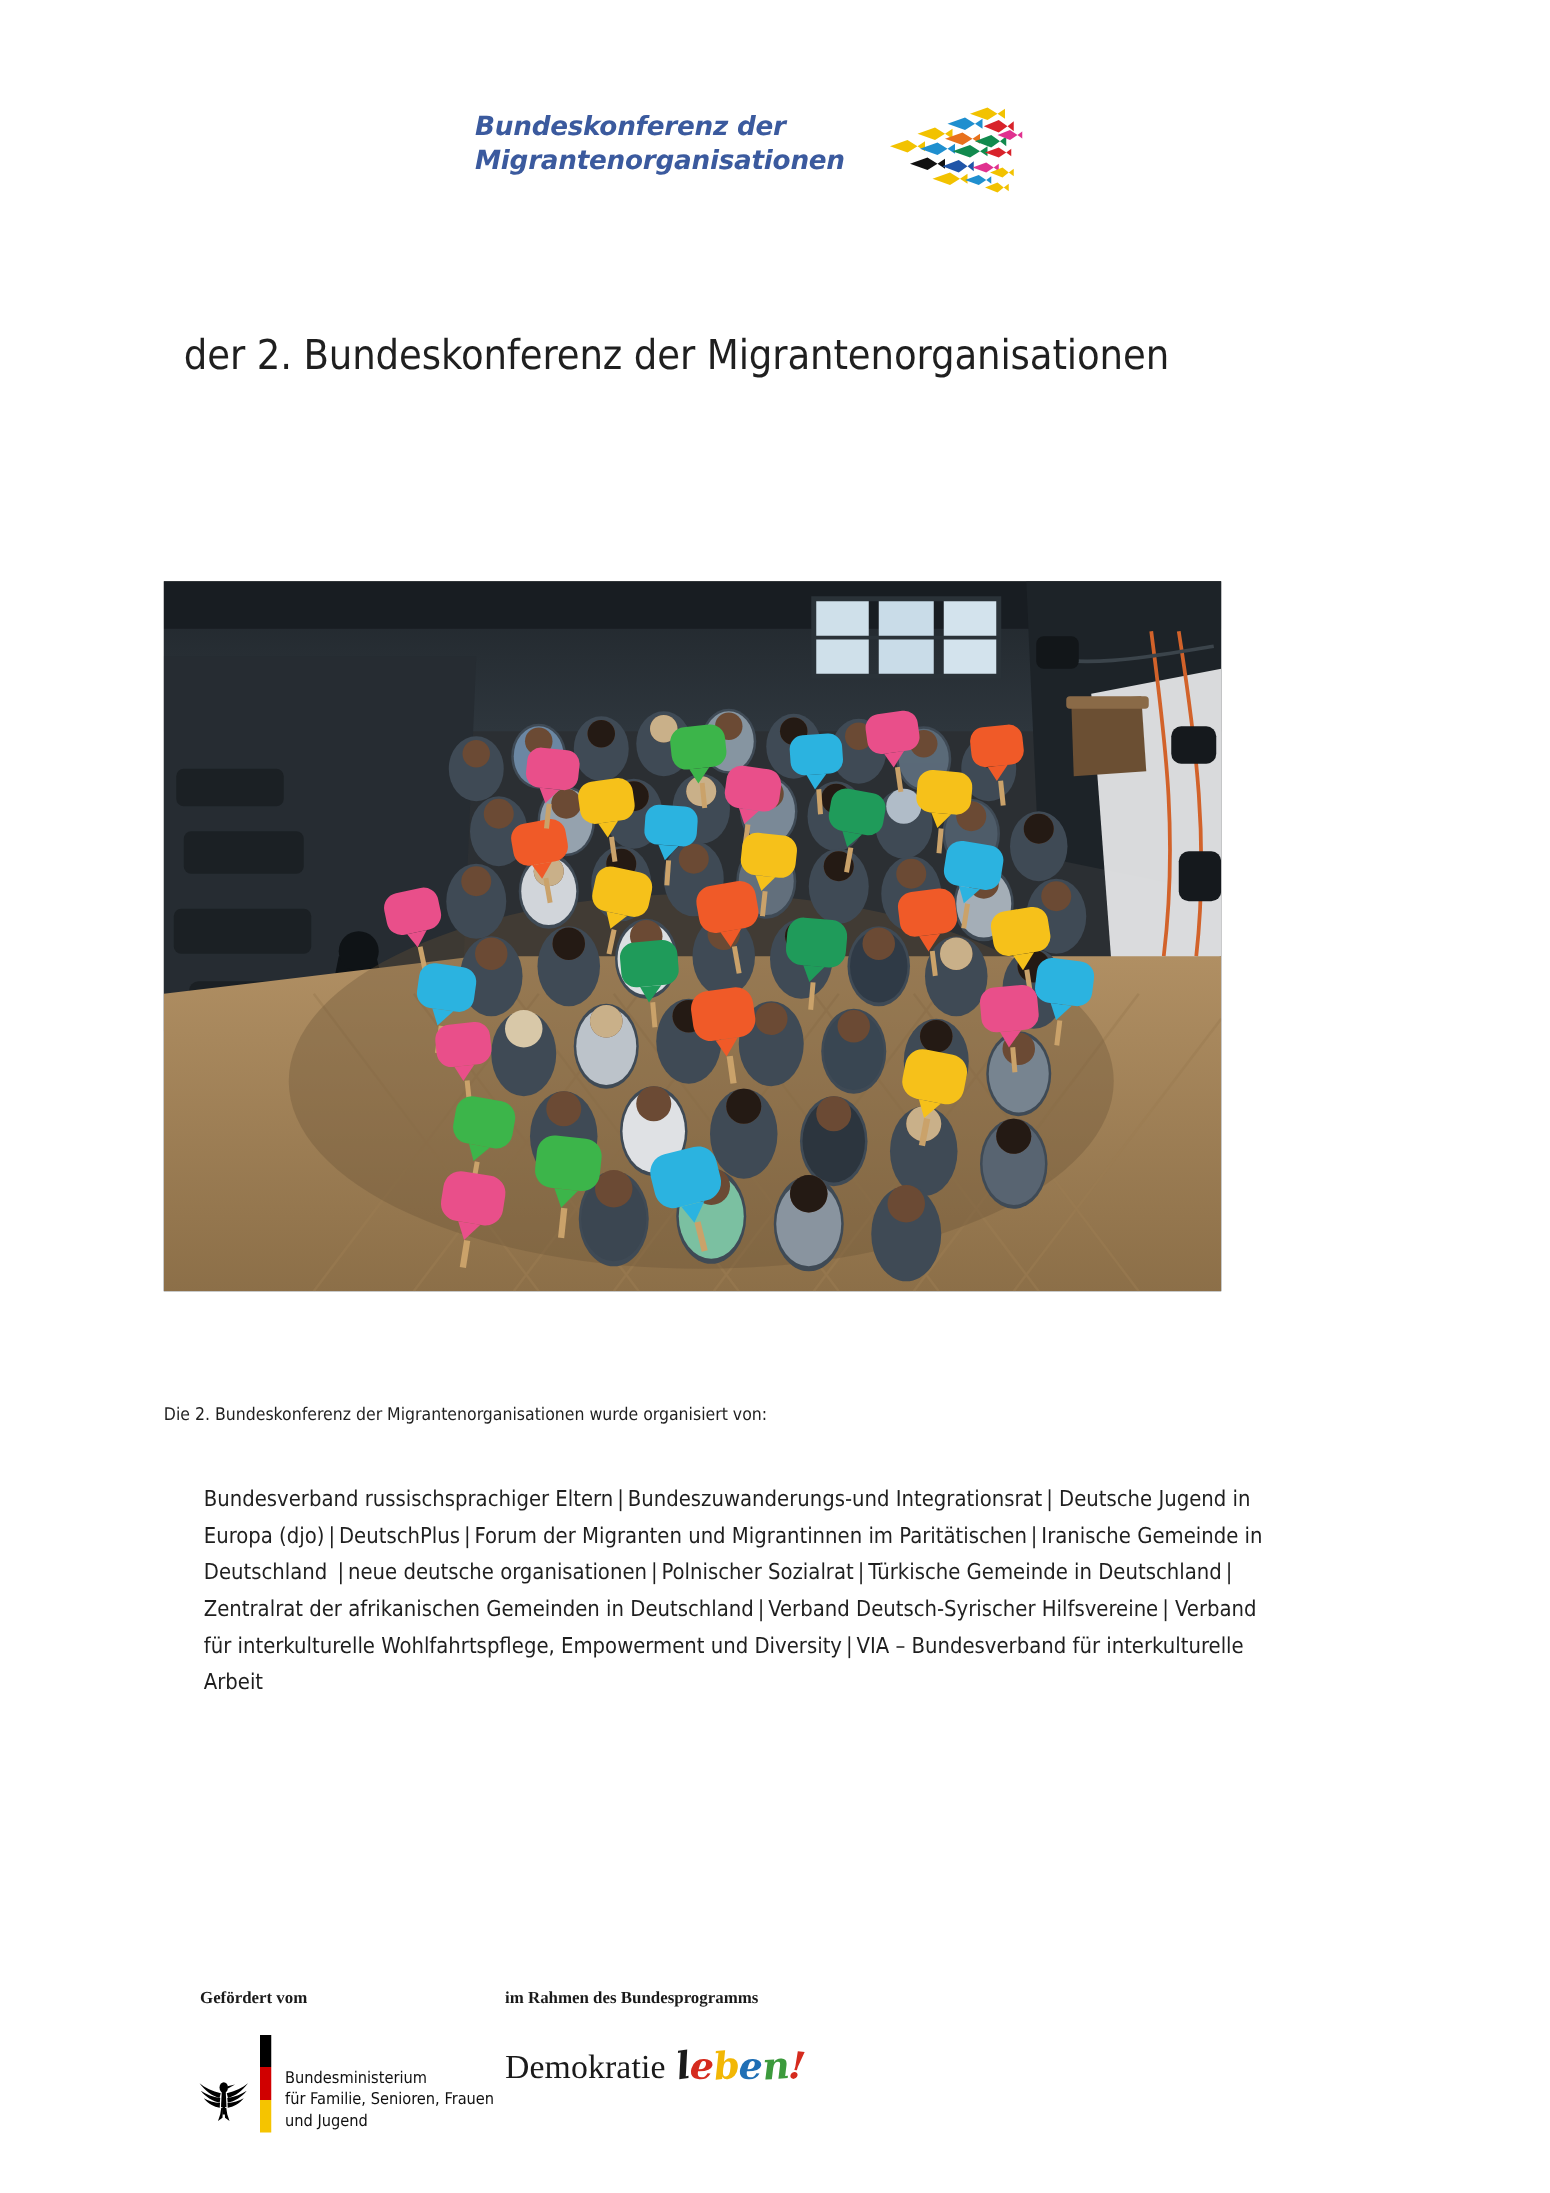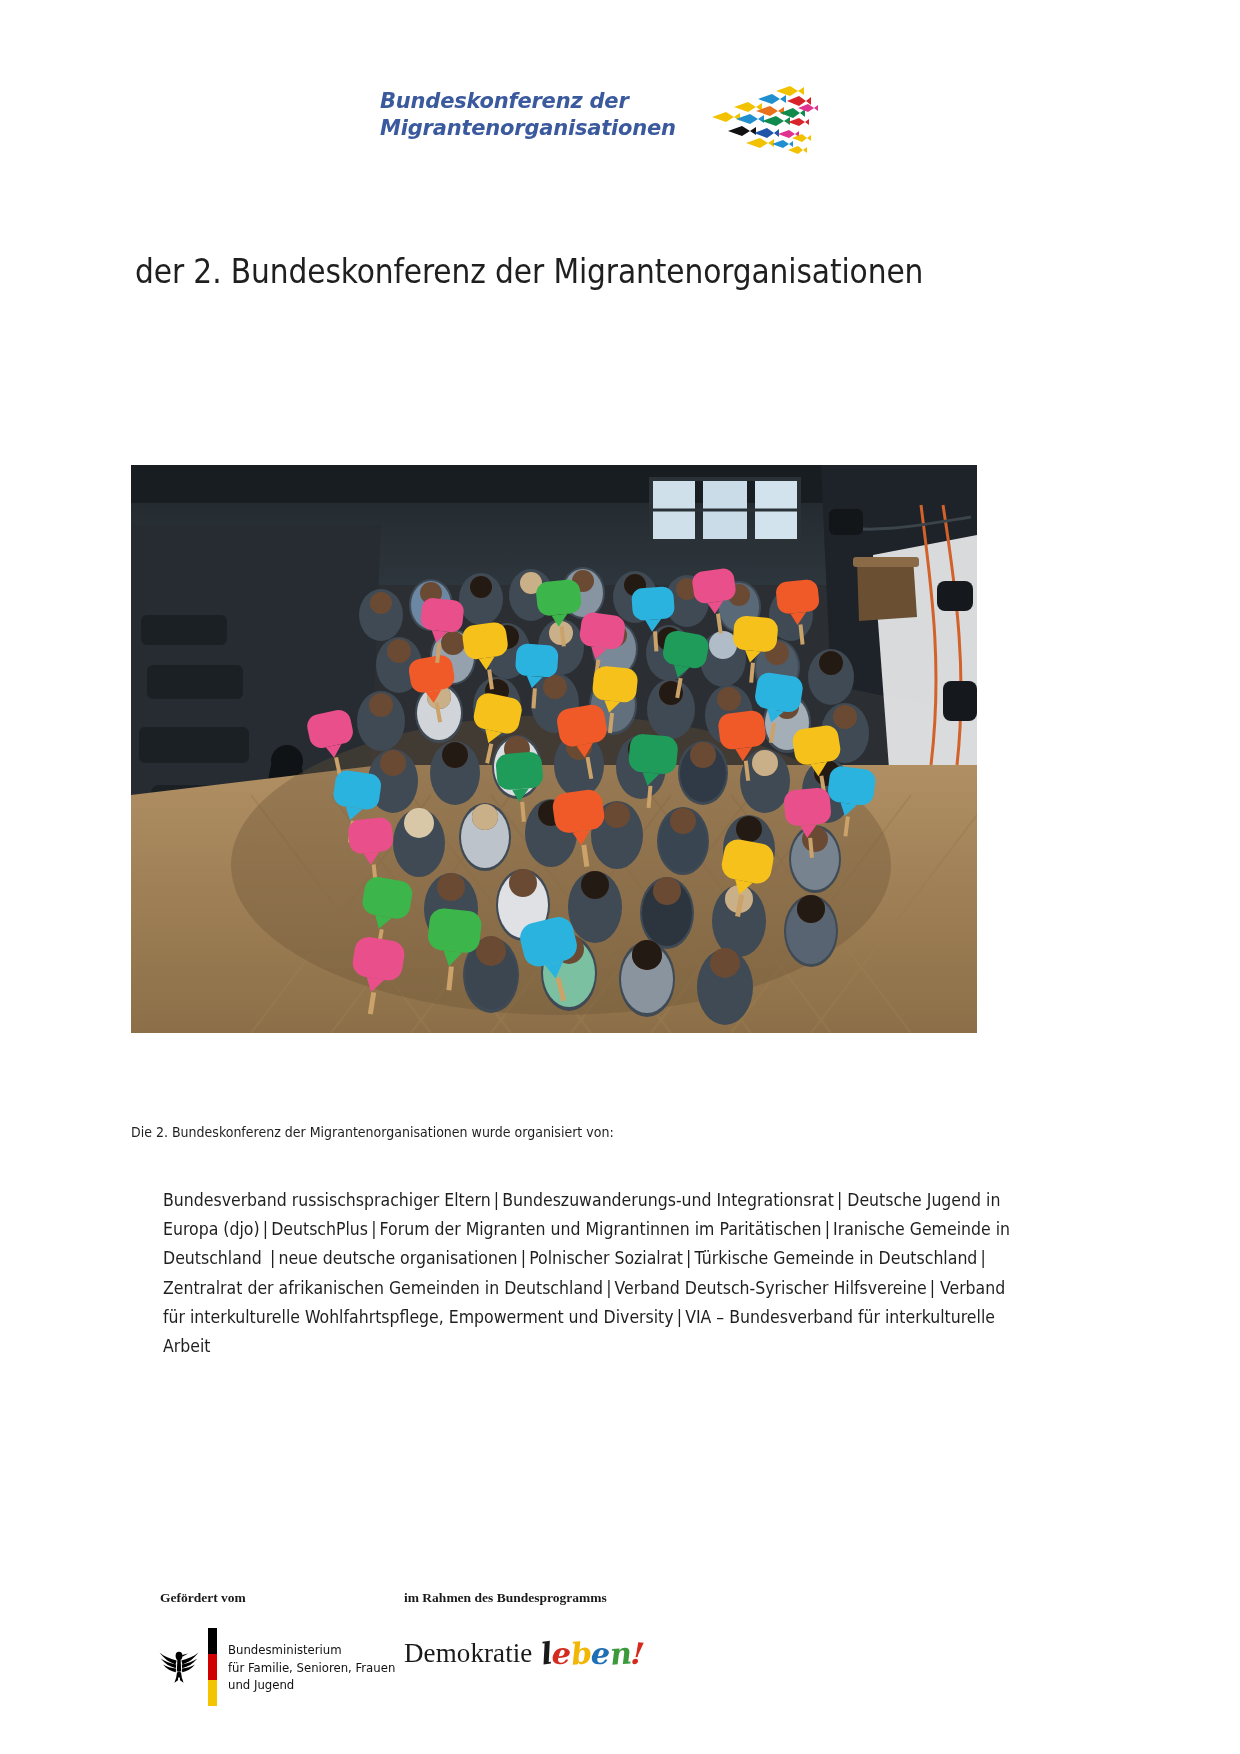--- a/index.html
+++ b/index.html
@@ -57,21 +57,21 @@
     color: #000000;
     margin: 0 0 8px 0;
     letter-spacing: -0.3px;
   }
   .doc-subtitle {
     font-family: "DejaVu Sans Condensed", "Liberation Sans Narrow", "Liberation Sans", sans-serif;
     font-weight: 300;
     font-size: 33px;
     line-height: 1.42;
     color: #1f1f1f;
-    margin: 4px;
+    margin: 16px;
     letter-spacing: -0.1px;
   }
   .doc-subtitle span { display: block; }
 
   
   .photo-frame {
     position: absolute;
     left: 131px;
     top: 465px;
     width: 846px;
@@ -131,21 +131,21 @@
     font-family: "Liberation Serif", "DejaVu Serif", serif;
     font-weight: bold;
     font-size: 13.5px;
     color: #1a1a1a;
   }
   .bmfsfj-logo {
     position: absolute;
     left: 158px;
     top: 88px;
     display: flex;
-    align-items: center;
+    align-items: flex-end;
   }
   .bmfsfj-flag {
     width: 9px;
     height: 78px;
     margin: 0 11px 0 8px;
     background: linear-gradient(to bottom, #000000 0%, #000000 33.3%, #d00000 33.3%, #d00000 66.6%, #f5c400 66.6%, #f5c400 100%);
   }
   .bmfsfj-text {
     font-family: "DejaVu Sans Condensed", "Liberation Sans Narrow", "Liberation Sans", sans-serif;
     font-size: 13px;

